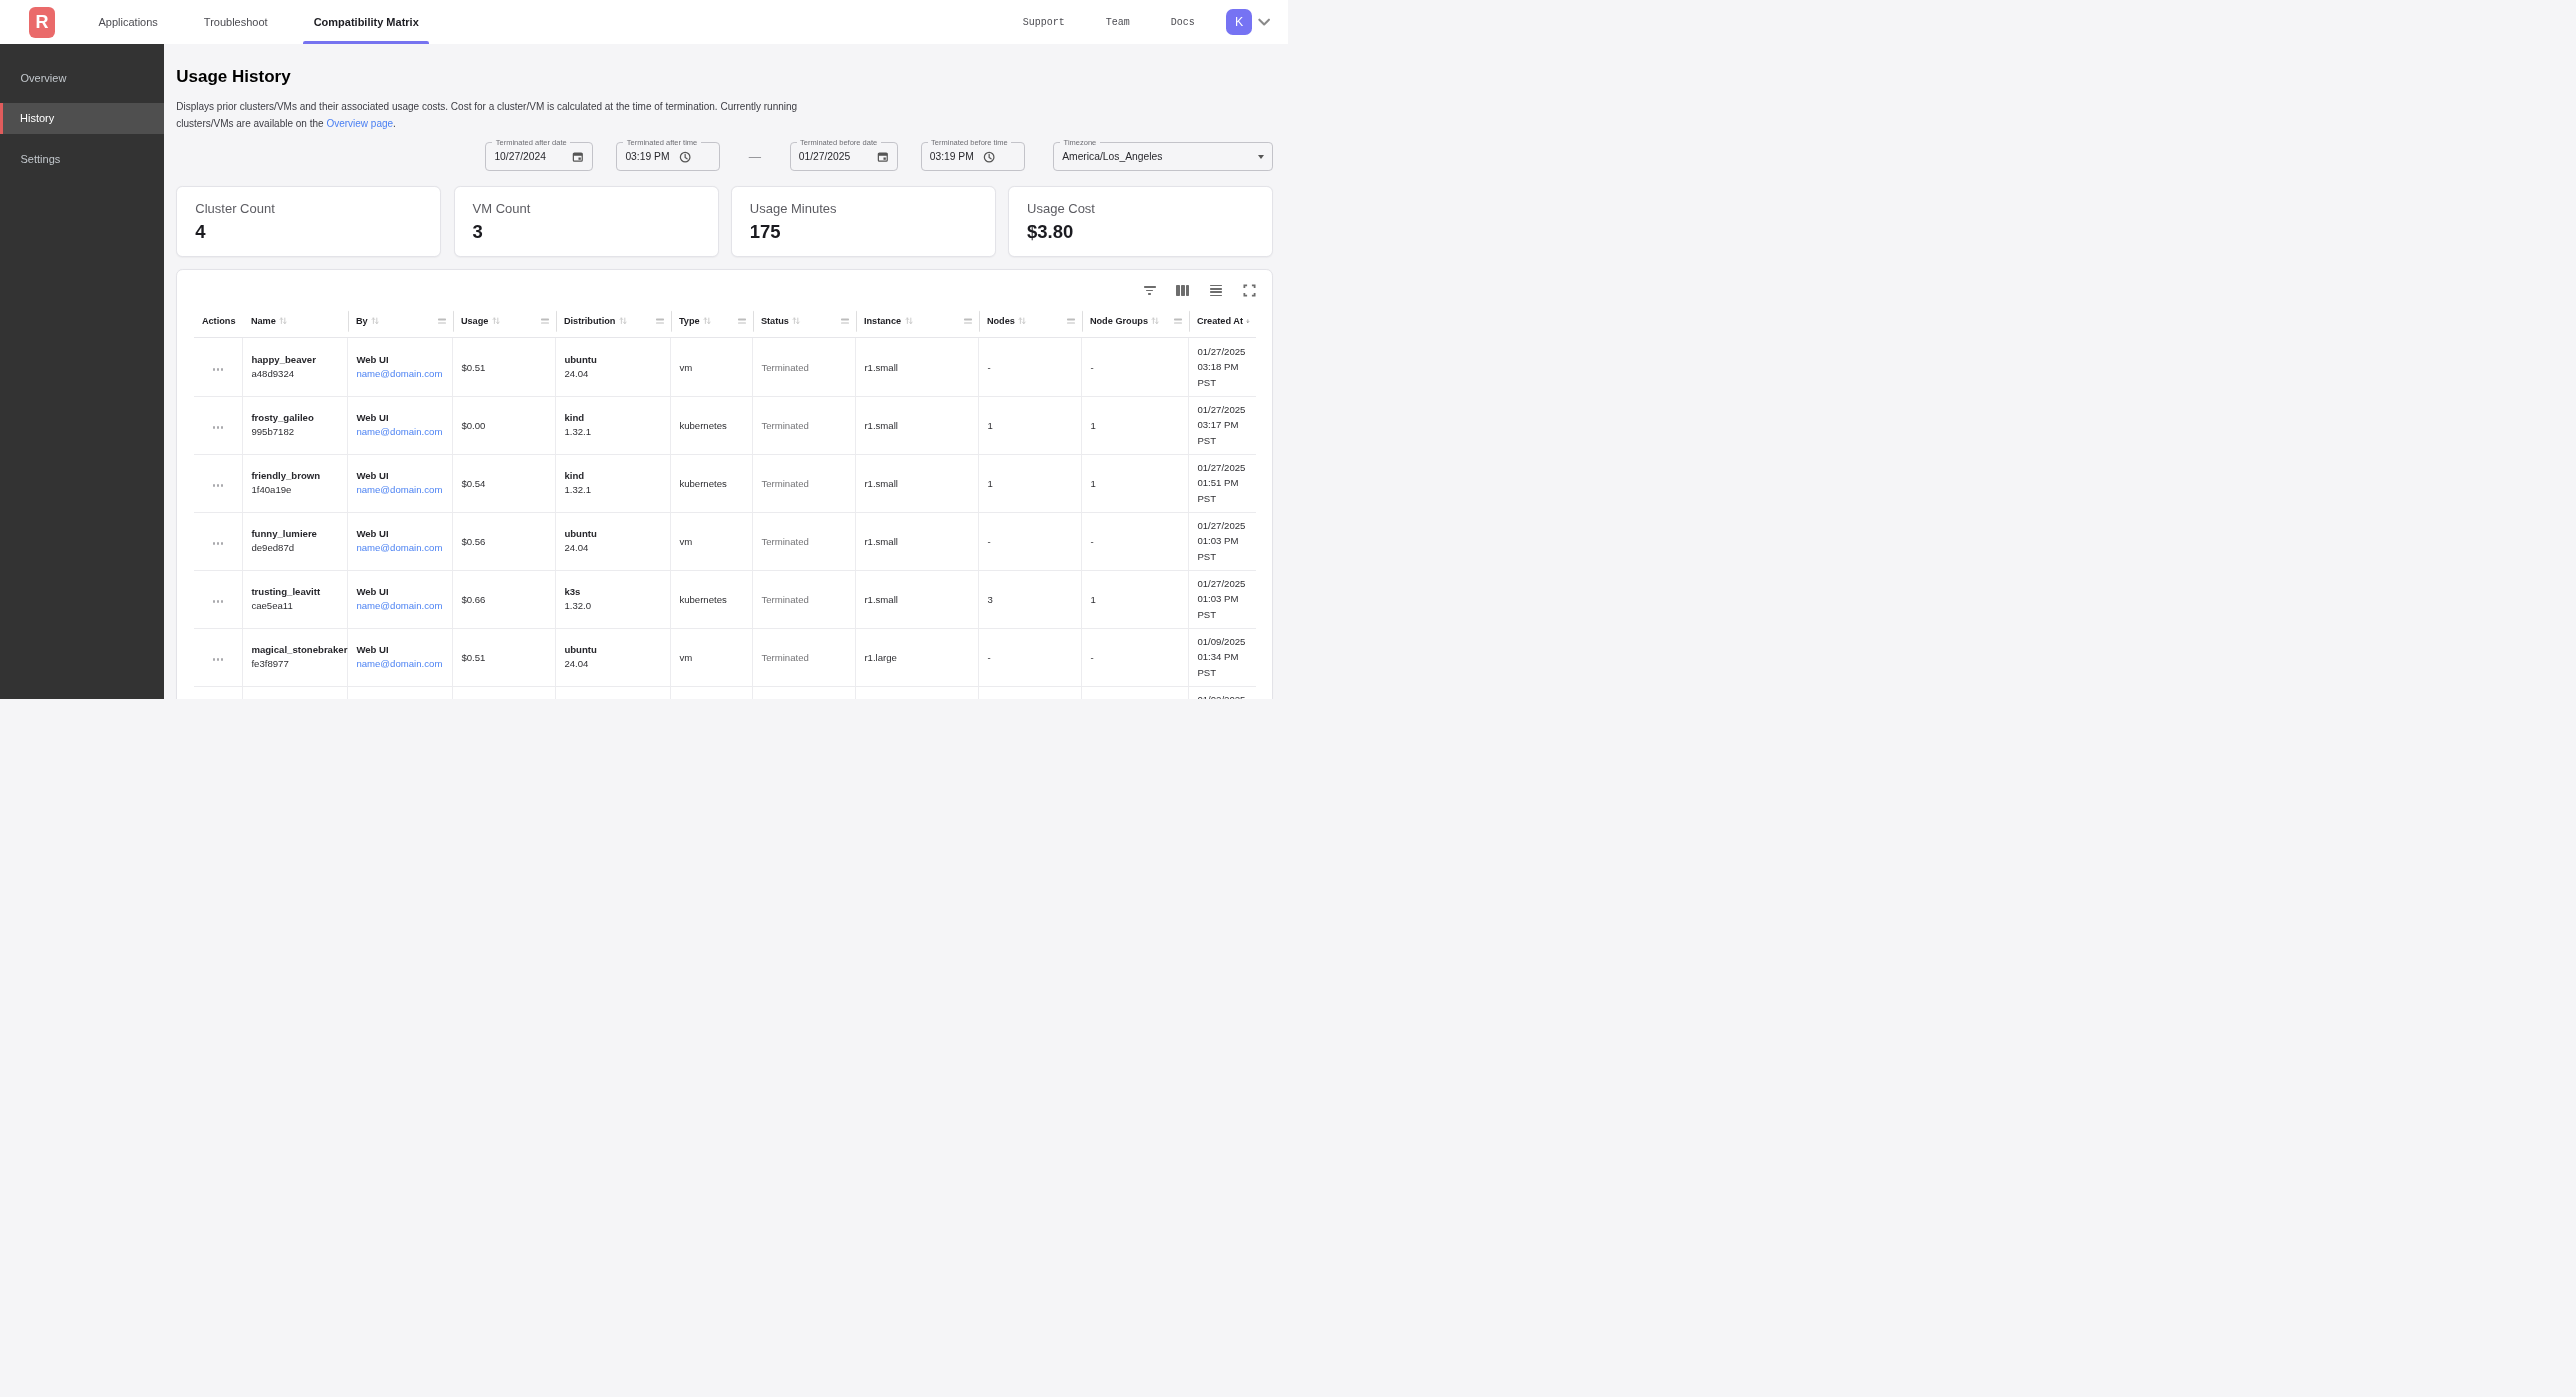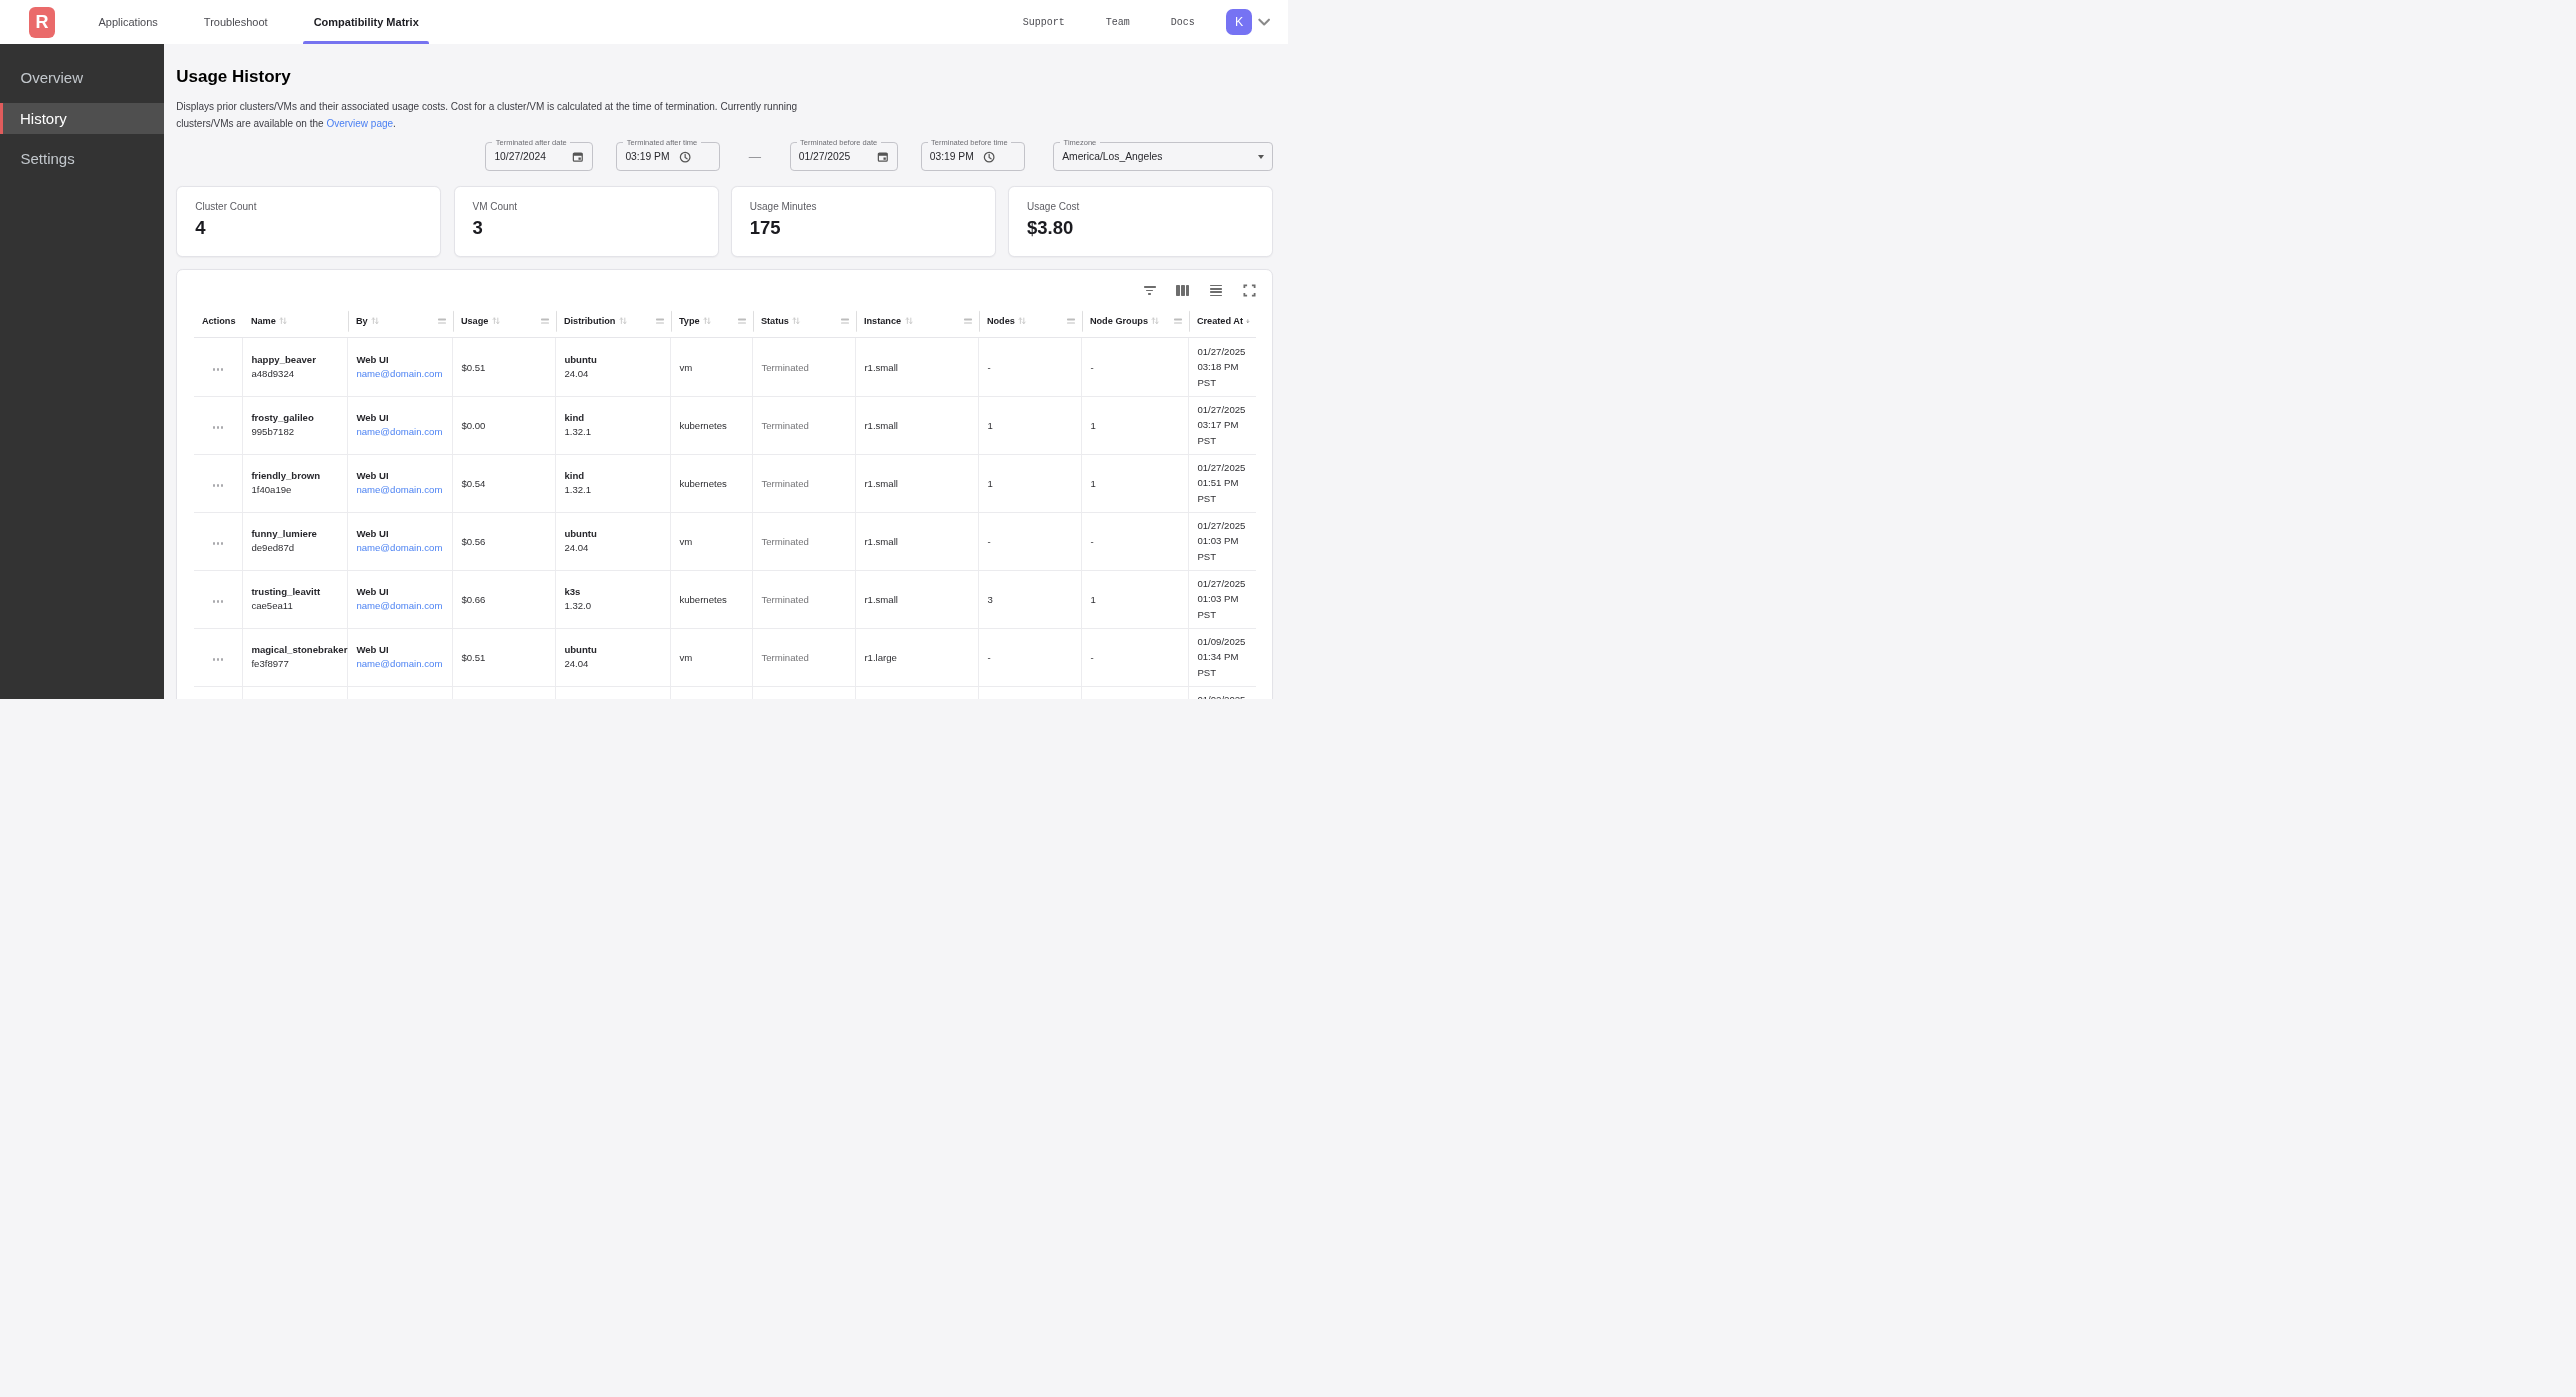--- a/index.html
+++ b/index.html
@@ -20,21 +20,21 @@
   .tab.active::after { content:""; position:absolute; left:12.3px; right:12.3px; bottom:0;
     height:3.4px; background:#7673f0; border-radius:2.1px 2.1px 0 0; }
   .nav-right { margin-left:auto; display:flex; align-items:center; height:100%; padding-right:18px; }
   .nav-link { font-size:10px; color:#4c4c52; padding:0 20.5px; cursor:pointer; white-space:nowrap;font-family:Liberation Mono, monospace; }
   .avatar { width:26px; height:26px; background:#7673f3; border-radius:6.8px; margin-left:11px;
     display:flex; align-items:center; justify-content:center; color:#fff; font-size:12.3px; cursor:pointer; }
   .chev { margin-left:5.5px; display:flex; cursor:pointer; }
 
   
   .sidebar { position:absolute; top:44px; left:0; bottom:0; width:164px; background:#333333; }
-  .side-item { height:31px; display:flex; align-items:center; padding-left:20.5px; font-size:15px;
+  .side-item { height:31px; display:flex; align-items:center; padding-left:20.5px; font-size:11px;
     color:#c3c8cd; cursor:pointer; margin-top:9.6px; }
   .side-item:first-child { margin-top:18px; }
   .side-item.active { background:#4f4f4f; color:#ffffff; border-left:3.4px solid #e05c5c; padding-left:17px; }
 
   
   .content { position:absolute; top:44px; left:164px; right:0; bottom:0; padding:0 15px 0 12.3px; }
   .page-title { font-size:17px; font-weight:700; color:#000000; margin-top:22.6px; }
   .desc { margin-top:11px; font-size:10px; line-height:1.75; color:#3c3c43; }
   .desc a { color:#4a7ff2; text-decoration:none; cursor:pointer; }
 
@@ -50,21 +50,21 @@
   .f-time { width:104px; }
   .f-tz { width:220px; justify-content:space-between; margin-left:5.5px; }
   .range-dash { color:#8a8a8f; font-size:12.3px; padding:0 5.5px; }
   .tri-down { width:0; height:0; border-left:3.4px solid transparent; border-right:3.4px solid transparent;
     border-top:4.1px solid #555; }
 
   
   .stats { display:flex; gap:12.3px; margin-top:15px; }
   .stat-card { flex:1; height:71px; background:#fff; border:0.7px solid #e3e3e8; border-radius:6.2px;
     box-shadow:0 0.7px 1.4px rgba(0,0,0,0.04); padding:13.7px 18px; }
-  .stat-label { font-size:10px; color:#5c5c62; }
+  .stat-label { font-size:13px; color:#5c5c62; }
   .stat-value { font-size:18.5px; font-weight:700; color:#1b1b20; margin-top:5.5px; }
 
   
   .table-card { margin-top:12.3px; background:#fff; border:0.7px solid #e3e3e8; border-radius:6.8px;
     box-shadow:0 0.7px 1.4px rgba(0,0,0,0.04); padding:11px 16.4px 9.6px; }
   .toolbar { display:flex; justify-content:flex-end; align-items:center; gap:20.5px; height:18px; }
   .tool { display:flex; flex-direction:column; justify-content:center; align-items:center; gap:2.1px;
     cursor:pointer; height:15px; }
   .fbar { height:1.7px; background:#6d6d6d; border-radius:0.7px; }
   .cols-icon { display:flex; gap:1.4px; height:11.6px; align-items:stretch; cursor:pointer; }

